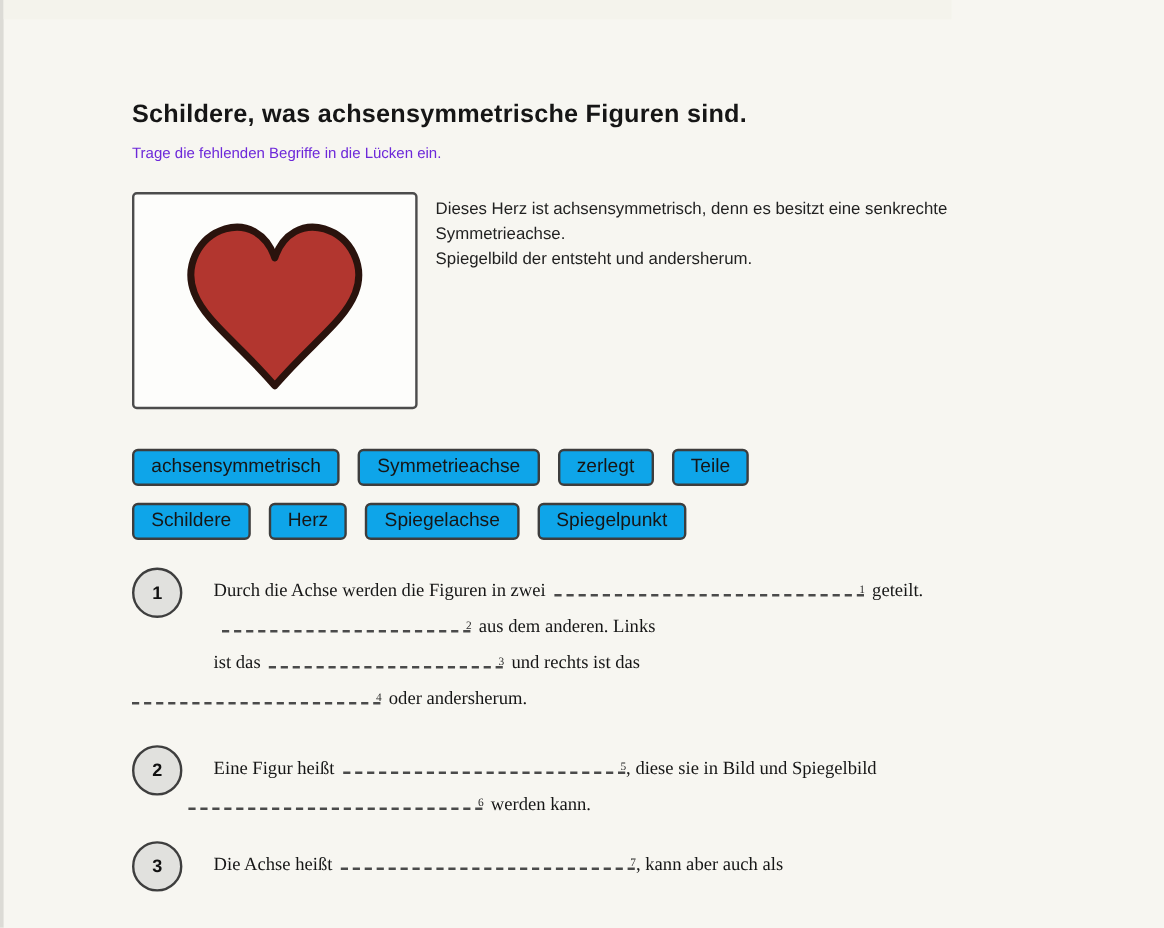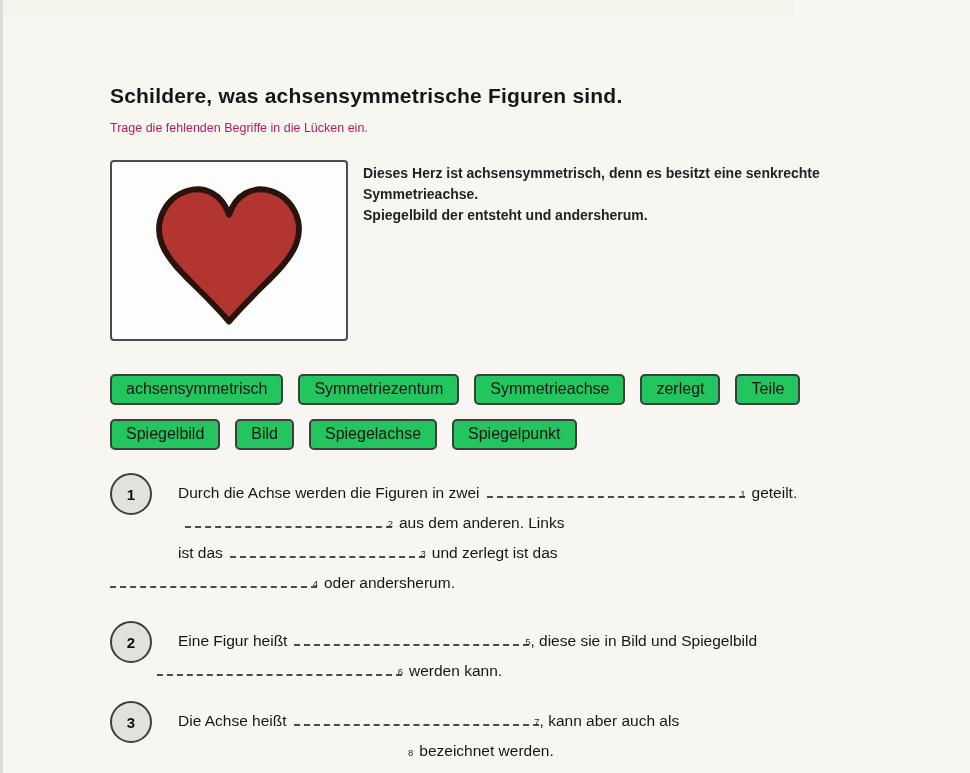--- a/index.html
+++ b/index.html
@@ -19,58 +19,58 @@
     position:absolute; left:3px; top:0; width:790px; height:16px;
     background:#f4f3ec;
   }
   .page-title {
     position:absolute; left:110px; top:84px;
     font-size:21px; font-weight:bold; color:#161616;
     letter-spacing:0.2px;
   }
   .page-instruction {
     position:absolute; left:110px; top:121px;
-    font-size:12.5px; color:#be185d;
+    font-size:12.5px; color:#6d28d9;
   }
   .hero { position:absolute; left:110px; top:160px; display:flex; }
   .heart-box {
     width:238px; height:181px;
     background:#fdfdfb;
     border:2px solid #4c4c4c;
     border-radius:4px;
     display:flex; align-items:center; justify-content:center;
     flex-shrink:0;
   }
   .intro { margin-left:15px; padding-top:3px; font-size:14px; line-height:21px; color:#222; }
-  .intro div { white-space:nowrap;font-weight:bold; }
+  .intro div { white-space:nowrap; }
   .wordbank { position:absolute; left:110px; top:374px; width:800px; }
   .wordbank-row { display:flex; gap:15px; margin-bottom:14px; }
   .word-btn {
     font-family:"Liberation Sans", sans-serif;
     font-size:16px; color:#161616;
-    background:#22c55e;
+    background:#0ea5e9;
     border:2px solid #3d3d3d;
     border-radius:5px;
     padding:4px 14px 5px 14px;
     cursor:pointer;
     white-space:nowrap;
   }
   .questions { position:absolute; left:110px; top:478px; width:840px; }
   .question { display:flex; align-items:flex-start; }
   .q2 { margin-top:28px; }
   .q3 { margin-top:20px; }
   .qnum {
     width:42px; height:42px; border-radius:50%;
     background:#e1e1de;
     border:2px solid #3e3e3e;
     display:flex; align-items:center; justify-content:center;
     font-size:15px; font-weight:bold; color:#111;
     flex-shrink:0; margin-top:-5px;
   }
-  .qbody { margin-left:26px; font-size:15.5px; line-height:30px; color:#161616; width:760px; }
+  .qbody { margin-left:26px; font-size:15.5px; line-height:30px; color:#161616; width:760px;font-family:Liberation Serif, serif; }
   .qline { height:30px; white-space:nowrap; }
   .blank {
     display:inline-block;
     border-bottom:2px dashed #4a4a4a;
     height:15px;
     position:relative;
     vertical-align:baseline;
     margin:0 7px;
     cursor:pointer;
   }
@@ -104,46 +104,45 @@
   <div class="intro">
     <div>Dieses Herz ist achsensymmetrisch, denn es besitzt eine senkrechte</div>
     <div>Symmetrieachse.</div>
     <div>Spiegelbild der entsteht und andersherum.</div>
   </div>
 </div>
 
 <div class="wordbank">
   <div class="wordbank-row">
     <button class="word-btn">achsensymmetrisch</button>
-    <button class="word-btn">Symmetriezentum</button>
     <button class="word-btn">Symmetrieachse</button>
     <button class="word-btn">zerlegt</button>
     <button class="word-btn">Teile</button>
   </div>
   <div class="wordbank-row">
-    <button class="word-btn">Spiegelbild</button>
-    <button class="word-btn">Bild</button>
+    <button class="word-btn">Schildere</button>
+    <button class="word-btn">Herz</button>
     <button class="word-btn">Spiegelachse</button>
     <button class="word-btn">Spiegelpunkt</button>
   </div>
 </div>
 
 <div class="questions">
 
   <div class="question q1">
     <div class="qnum">1</div>
     <div class="qbody">
       <div class="qline">
         <span>Durch die Achse werden die Figuren in zwei</span><span class="blank w258"><span class="blank-num">1</span></span><span>geteilt.</span>
       </div>
       <div class="qline">
         <span class="blank w207"><span class="blank-num">2</span></span><span>aus dem anderen. Links</span>
       </div>
       <div class="qline">
-        <span>ist das</span><span class="blank w195"><span class="blank-num">3</span></span><span>und zerlegt ist das</span>
+        <span>ist das</span><span class="blank w195"><span class="blank-num">3</span></span><span>und rechts ist das</span>
       </div>
       <div class="qline">
         <span class="blank w207 outdent-68"><span class="blank-num">4</span></span><span>oder andersherum.</span>
       </div>
     </div>
   </div>
 
   <div class="question q2">
     <div class="qnum">2</div>
     <div class="qbody">
@@ -155,19 +154,16 @@
       </div>
     </div>
   </div>
 
   <div class="question q3">
     <div class="qnum">3</div>
     <div class="qbody">
       <div class="qline">
         <span>Die Achse heißt</span><span class="blank w245 tight-right"><span class="blank-num">7</span></span><span>, kann aber auch als</span>
       </div>
-      <div class="qline indent-230">
-        <span class="inline-sub">8</span><span>bezeichnet werden.</span>
-      </div>
     </div>
   </div>
 
 </div>
 
 </body></html>

